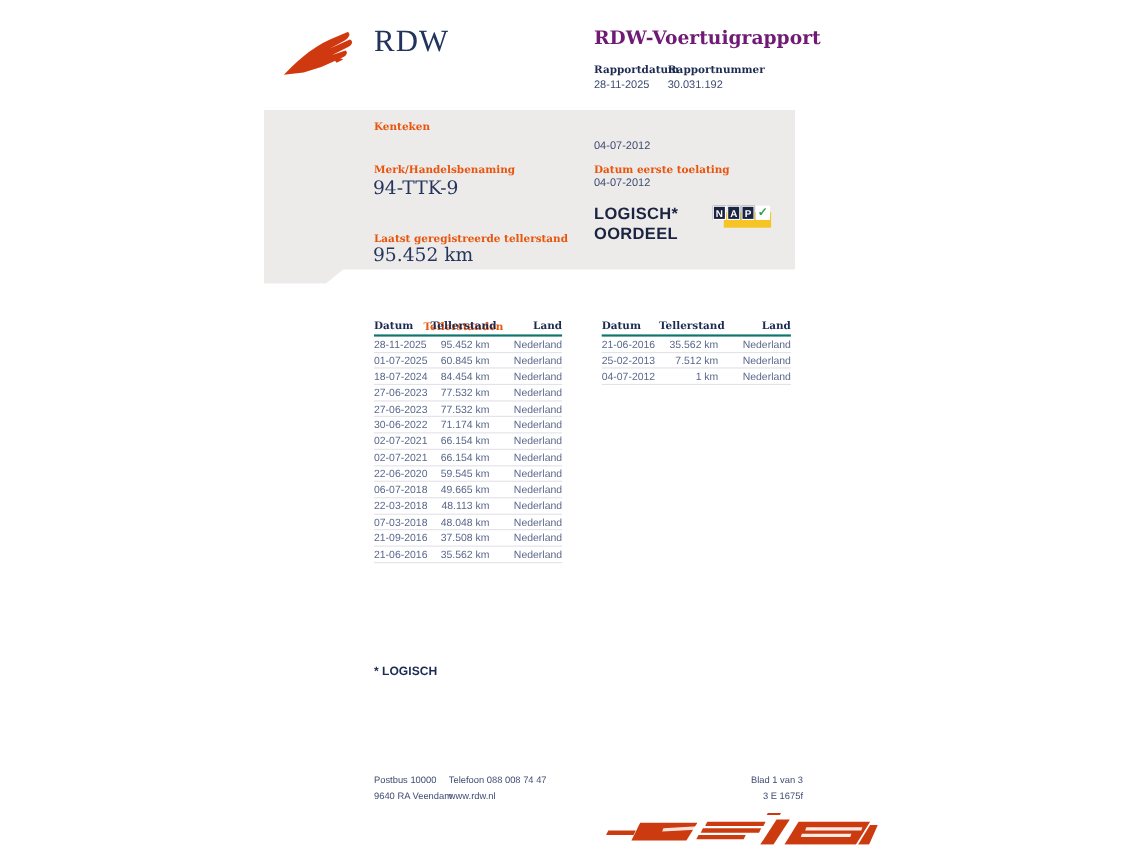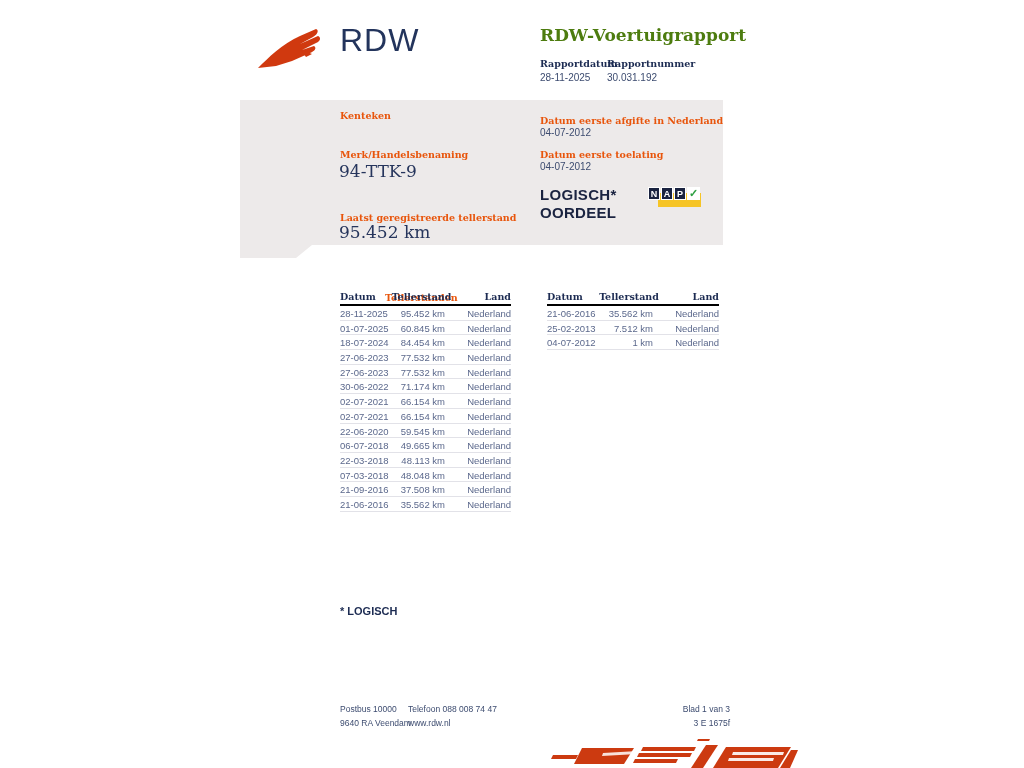--- a/index.html
+++ b/index.html
@@ -2,24 +2,24 @@
 <html><head>
 <meta charset="utf-8">
 <style>
   * { margin: 0; padding: 0; box-sizing: border-box; }
   html, body { width: 1024px; height: 768px; background: #ffffff; }
   body { font-family: "Liberation Sans", sans-serif; position: relative; overflow: hidden; }
   .page { position: absolute; inset: 0; background: #ffffff; }
 
   
   .logo-bird { position: absolute; left: 256px; top: 26px; width: 78px; height: 46px; }
-  .logo-word { position: absolute; left: 340px; top: 22px; font-family: Liberation Sans, sans-serif;
-               font-size: 32px; letter-spacing: 1px; color: #23345c; }
+  .logo-word { position: absolute; left: 340px; top: 22px; font-family: Liberation Serif, serif;
+               font-size: 28px; letter-spacing: 1px; color: #23345c; }
   .doc-title { position: absolute; left: 540px; top: 25px; font-family: "DejaVu Serif", serif;
-               font-weight: bold; font-size: 17px; color: #4d7c0f; }
+               font-weight: bold; font-size: 17px; color: #701a75; }
   .meta-label { font-family: "DejaVu Serif", serif; font-weight: bold; font-size: 9.5px; color: #1c2b52; }
   .meta-value { font-size: 10px; color: #3d4c70; margin-top: 3px; }
   .meta-date { position: absolute; left: 540px; top: 58px; }
   .meta-number { position: absolute; left: 607px; top: 58px; }
 
   
   .panel { position: absolute; left: 240px; top: 100px; width: 560px; height: 158px;
            background: #edeaea;
            clip-path: polygon(0 0, 483px 0, 483px 145px, 72px 145px, 56px 158px, 0 158px); }
   .lbl { font-family: "DejaVu Serif", serif; font-weight: bold; font-size: 9.5px; color: #e8550c; }
@@ -45,21 +45,21 @@
              border: 1px solid #ffffff; }
   .nap-n { left: 0; } .nap-a { left: 13px; } .nap-p { left: 26px; }
   .nap-check { position: absolute; left: 39px; top: 1px; width: 13px; height: 13px; background: #ffffff;
                color: #2fa042; font-size: 11px; font-weight: bold; text-align: center; line-height: 13px; }
 
   
   .tables-title { position: absolute; left: 340px; top: 292px; margin-left: 45px; }
   .odo-table { position: absolute; top: 291px; }
   .odo-left { left: 340px; width: 171px; }
   .odo-right { left: 547px; width: 172px; }
-  .t-head { display: flex; border-bottom: 2px solid #000000; padding-bottom: 2px;
+  .t-head { display: flex; border-bottom: 2px solid #0f766e; padding-bottom: 2px;
             font-family: "DejaVu Serif", serif; font-weight: bold; font-size: 9.5px; color: #1c2b52; }
   .t-row { display: flex; border-bottom: 1px solid #e2e2e8; padding: 2px 0 1px 0;
            font-size: 9.5px; color: #5b688c; height: 14.7px; }
   .c1 { width: 58px; text-align: left; }
   .c2 { flex: 1; text-align: right; padding-right: 8px; }
   .c3 { width: 58px; text-align: right; }
 
   
   .expl-head { position: absolute; left: 340px; top: 605px; font-size: 11px; font-weight: bold; color: #1c2b52; text-align: center; }
   .expl-body { position: absolute; left: 340px; top: 622px; width: 392px; font-size: 9.5px;
@@ -94,21 +94,20 @@
     <div class="meta-value">30.031.192</div>
   </div>
 
   <div class="panel">
     <div class="lbl p-kenteken-lbl">Kenteken</div>
     <div class="big-val p-kenteken-val">94-TTK-9</div>
     <div class="lbl p-merk-lbl">Merk/Handelsbenaming</div>
     <div class="lbl p-teller-lbl">Laatst geregistreerde tellerstand</div>
     <div class="big-val p-teller-val">95.452 km</div>
 
-    <div class="lbl p-afgifte-lbl">Datum eerste afgifte in Nederland</div>
     <div class="small-val p-afgifte-val">04-07-2012</div>
     <div class="lbl p-toelating-lbl">Datum eerste toelating</div>
     <div class="small-val p-toelating-val">04-07-2012</div>
 
     <div class="p-oordeel">
       <div>LOGISCH*</div>
       <div>OORDEEL</div>
     </div>
 
     <div class="nap">

